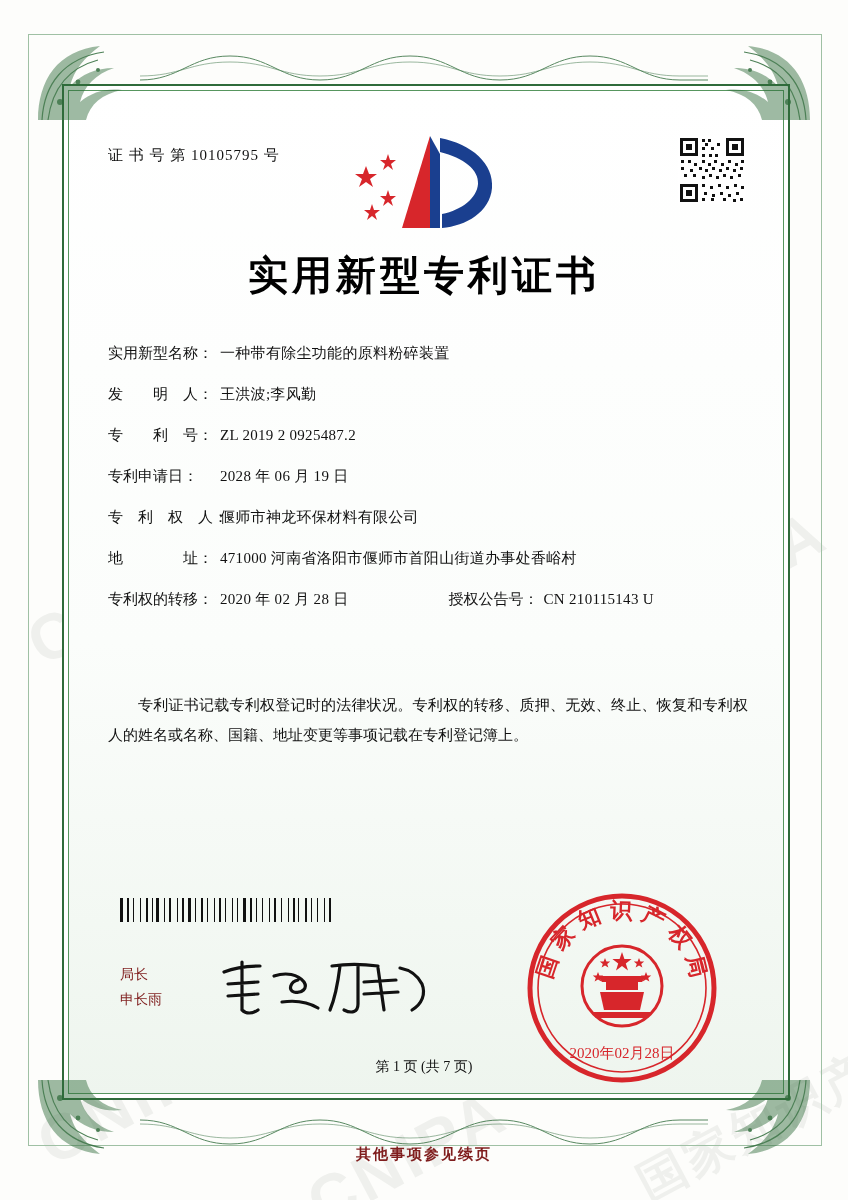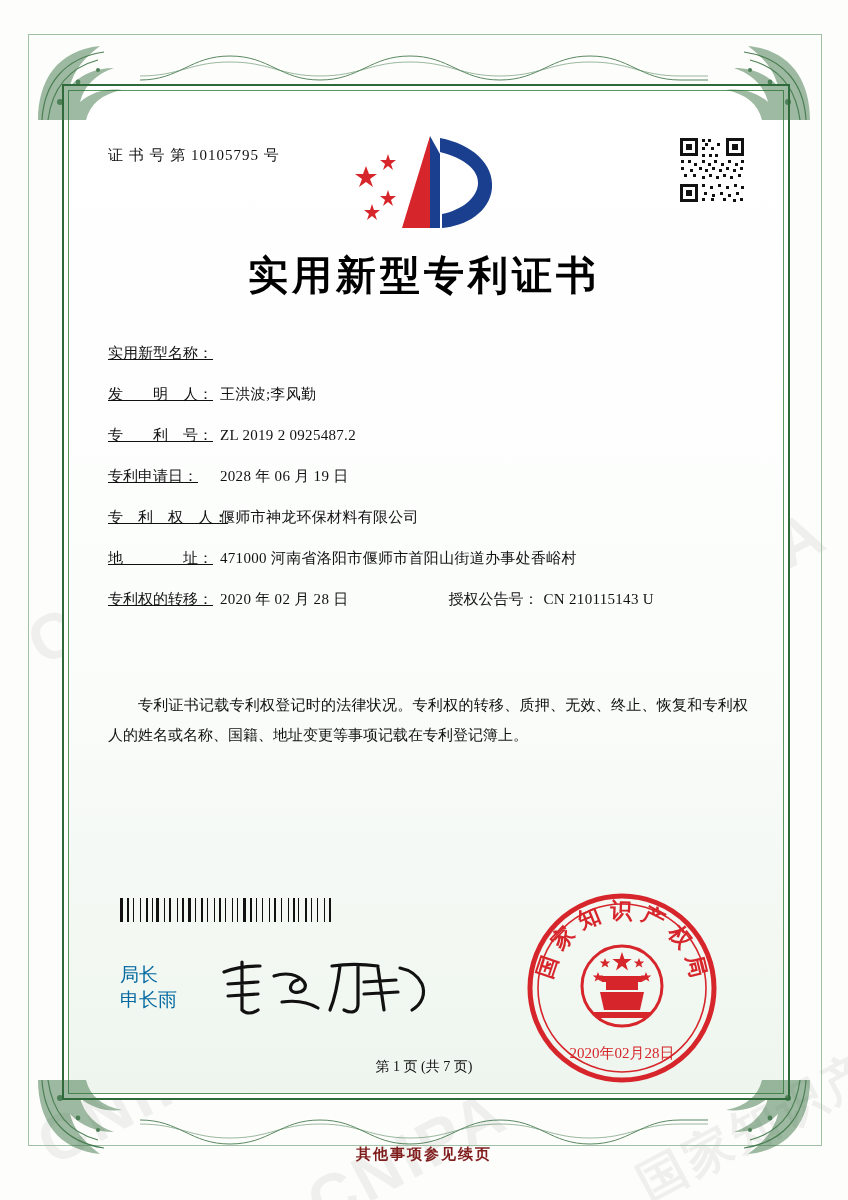--- a/index.html
+++ b/index.html
@@ -146,21 +146,20 @@
     align-items: baseline;
     margin-bottom: 22px;
     font-size: 15px;
     color: #111;
   }
   .field-label {
     width: 112px;
     flex: 0 0 112px;
     letter-spacing: 0;
     white-space: nowrap;
-    text-decoration: underline;
   }
   .field-value {
     flex: 1;
     letter-spacing: .3px;
   }
   .field-row.dual .field-value { flex: 0 0 auto; }
   .field-sep { width: 60px; flex: 0 0 60px; }
   .sub-label { width: 95px; flex: 0 0 95px; white-space: nowrap; margin-left: 40px; }
 
   .paragraphs {
@@ -193,23 +192,23 @@
     background: #111;
     height: 100%;
     margin-right: 1.5px;
   }
 
   
   .sign-block {
     position: absolute;
     left: 58px;
     top: 878px;
-    font-size: 19px;
+    font-size: 14px;
     line-height: 25px;
-    color: #0369a1;
+    color: #7f1d1d;
   }
   .handwriting {
     position: absolute;
     left: 150px;
     top: 868px;
     width: 230px;
     height: 70px;
   }
   .handwriting svg { width: 100%; height: 100%; display: block; }
 
@@ -411,20 +410,21 @@
           <polygon points="28,72 30,78 36,78 31,82 33,88 28,84 23,88 25,82 20,78 26,78"></polygon>
         </g>
       </svg>
     </div>
 
     <div class="title">实用新型专利证书</div>
 
     <div class="fields" id="field-list">
         <div class="field-row">
           <div class="field-label">实用新型名称：</div>
+          <div class="field-value">一种带有除尘功能的原料粉碎装置</div>
         </div>
         <div class="field-row">
           <div class="field-label">发　　明　人：</div>
           <div class="field-value">王洪波;李风勤</div>
         </div>
         <div class="field-row">
           <div class="field-label">专　　利　号：</div>
           <div class="field-value">ZL 2019 2 0925487.2</div>
         </div>
         <div class="field-row">

